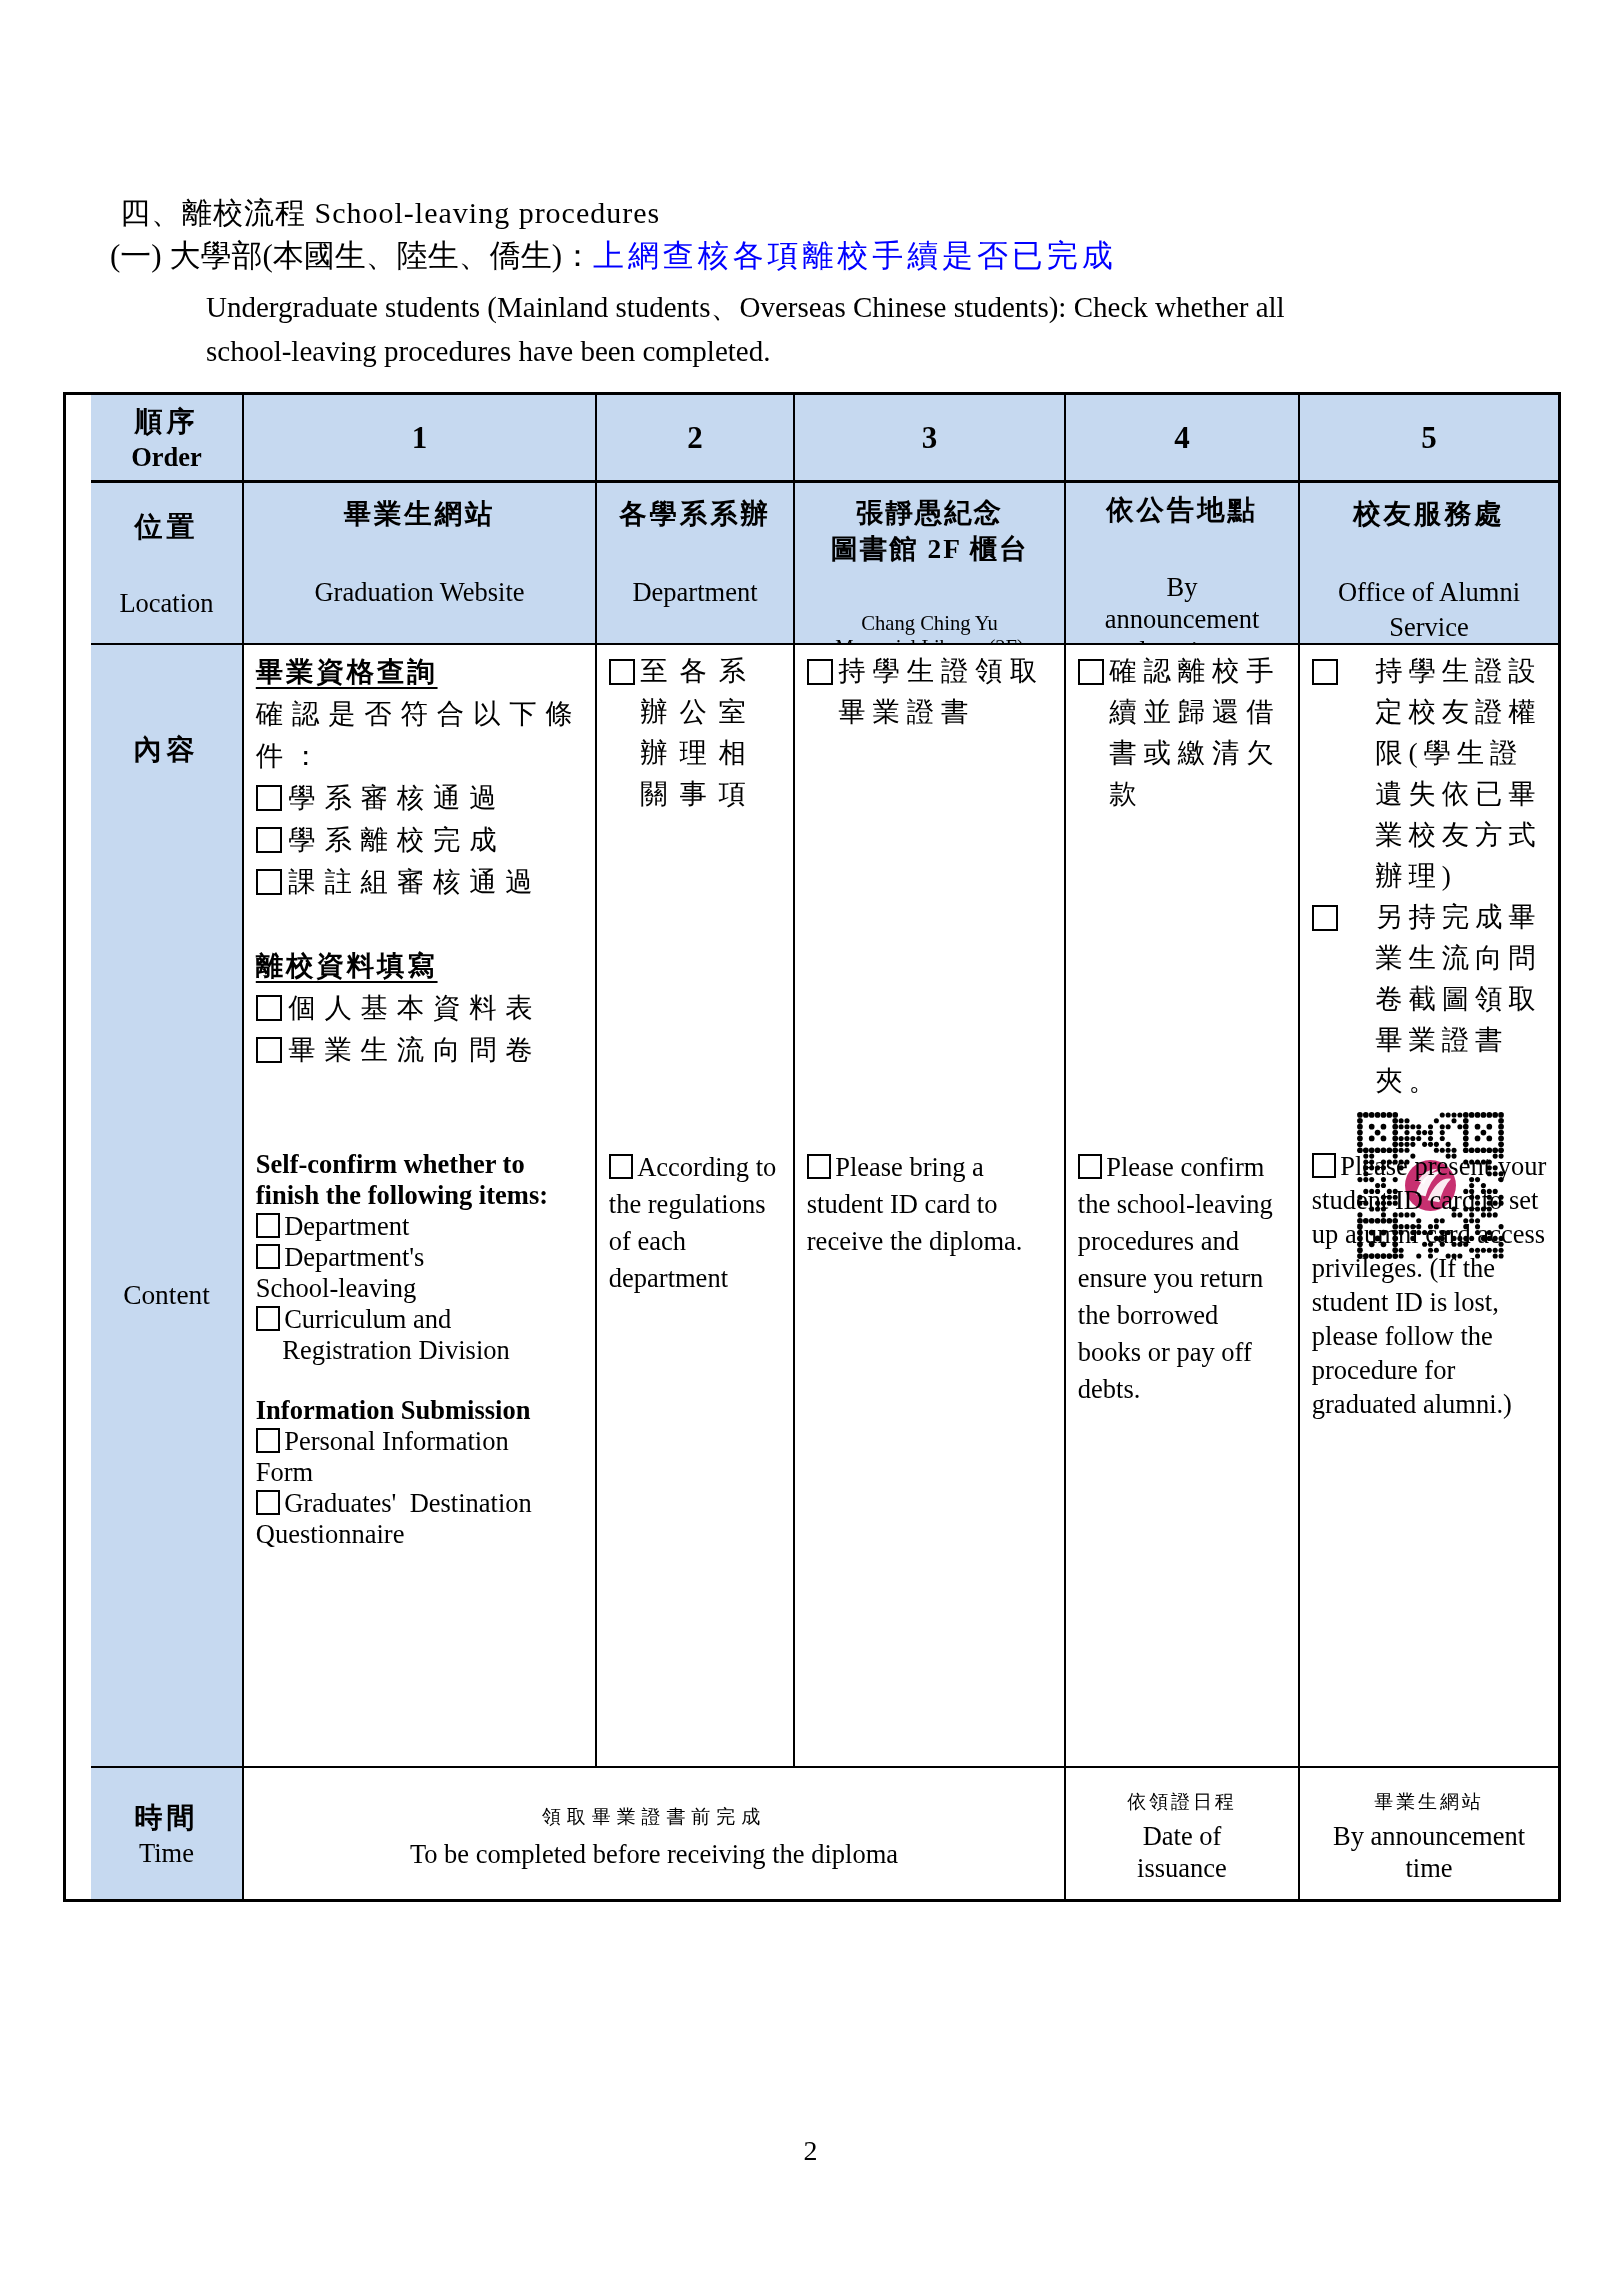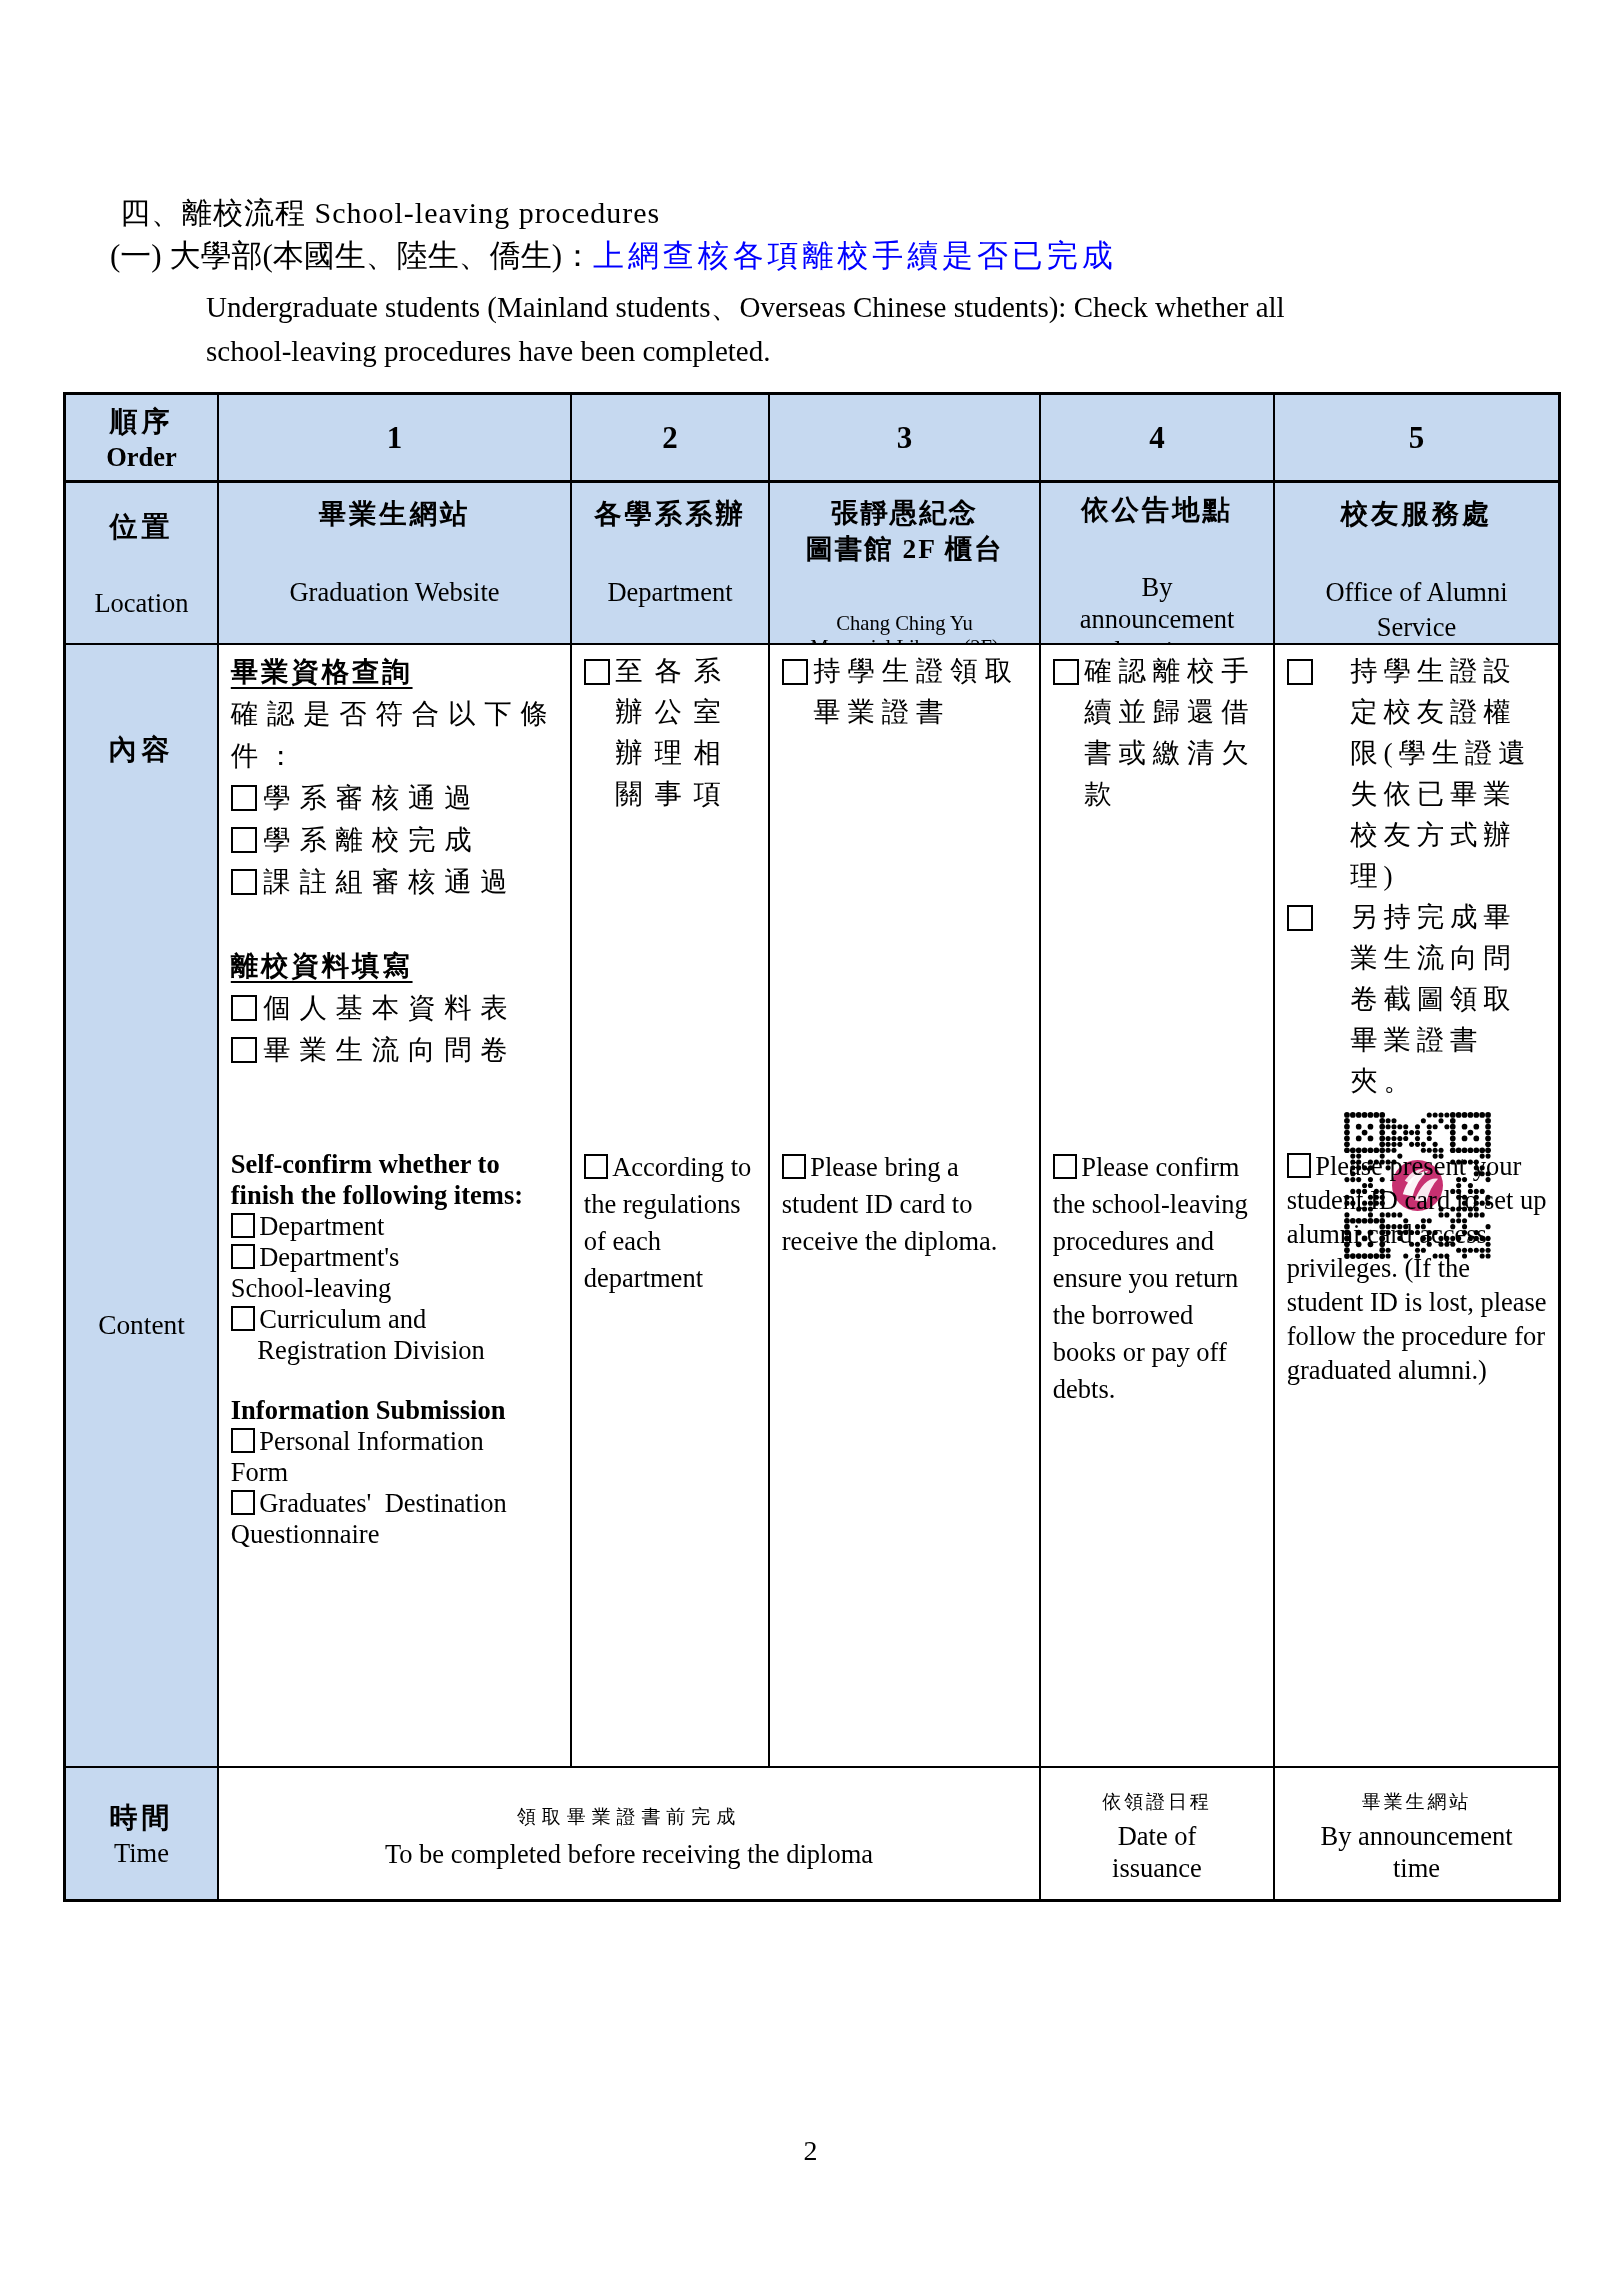--- a/index.html
+++ b/index.html
@@ -18,20 +18,21 @@
   .h3 { left:206px; top:288px; font-size:29px; }
   .h4 { left:206px; top:335px; font-size:29px; }
 
   
   .tbl {
     position:absolute; left:63px; top:392px; width:1498px; height:1510px;
     box-sizing:border-box; border:3.9px solid #000;
     display:grid;
     grid-template-columns:153px 353px 198px 271px 234px 1fr;
     grid-template-rows:88px 162px 1123px 1fr;
+    padding-left:25px;
   }
   .c { box-sizing:border-box; border-right:2px solid #000; border-bottom:2px solid #000; overflow:hidden; }
   .c.last { border-right:none; }
   .r1 { border-bottom-width:3.9px; }
   .r2 { border-bottom-width:2.9px;gap:41px; }
   .r3 { border-bottom-width:2.9px; }
   .r4 { border-bottom:none; }
   .blue { background:#c6d9f0; }
 
   .center-col { display:flex; flex-direction:column; align-items:center; justify-content:center; text-align:center; }
@@ -41,21 +42,21 @@
 
   .loc { padding-top:11.8px; display:flex; flex-direction:column; align-items:center; text-align:center; }
   .loc .zh-name { font-weight:bold; font-size:27.4px; letter-spacing:2.9px; line-height:39px; }
   .loc .zh-name.tight { line-height:36px; letter-spacing:2px; }
   .loc .en-name { font-size:26.5px; line-height:35px; }
   .loc .en-small { font-size:20.6px; line-height:24.5px; margin-top:2.9px; }
 
   
   .content-label { position:relative; }
   .content-label .zh-lab { position:absolute; top:86px; width:100%; text-align:center; font-weight:bold; font-size:28px; letter-spacing:4.9px; }
-  .content-label .en-lab { position:absolute; top:635px; width:100%; text-align:center; font-size:27.4px;margin-top:30px; }
+  .content-label .en-lab { position:absolute; top:635px; width:100%; text-align:center; font-size:27.4px; }
 
   
   .cell { padding:5.9px 9.8px 3.9px 11.8px; display:flex; flex-direction:column; }
   .zh-area { height:498px; flex:0 0 auto; }
   .zh { font-size:27.4px; line-height:42px; }
   .ls9  { letter-spacing:8.8px; }
   .ls12 { letter-spacing:11.8px; }
   .ls7  { letter-spacing:6.9px; }
   .ls6  { letter-spacing:5.9px;gap:32px; }
   .zh-head { font-weight:bold; letter-spacing:2.9px; text-decoration:underline; text-underline-offset:5.9px; text-decoration-thickness:2px; }

